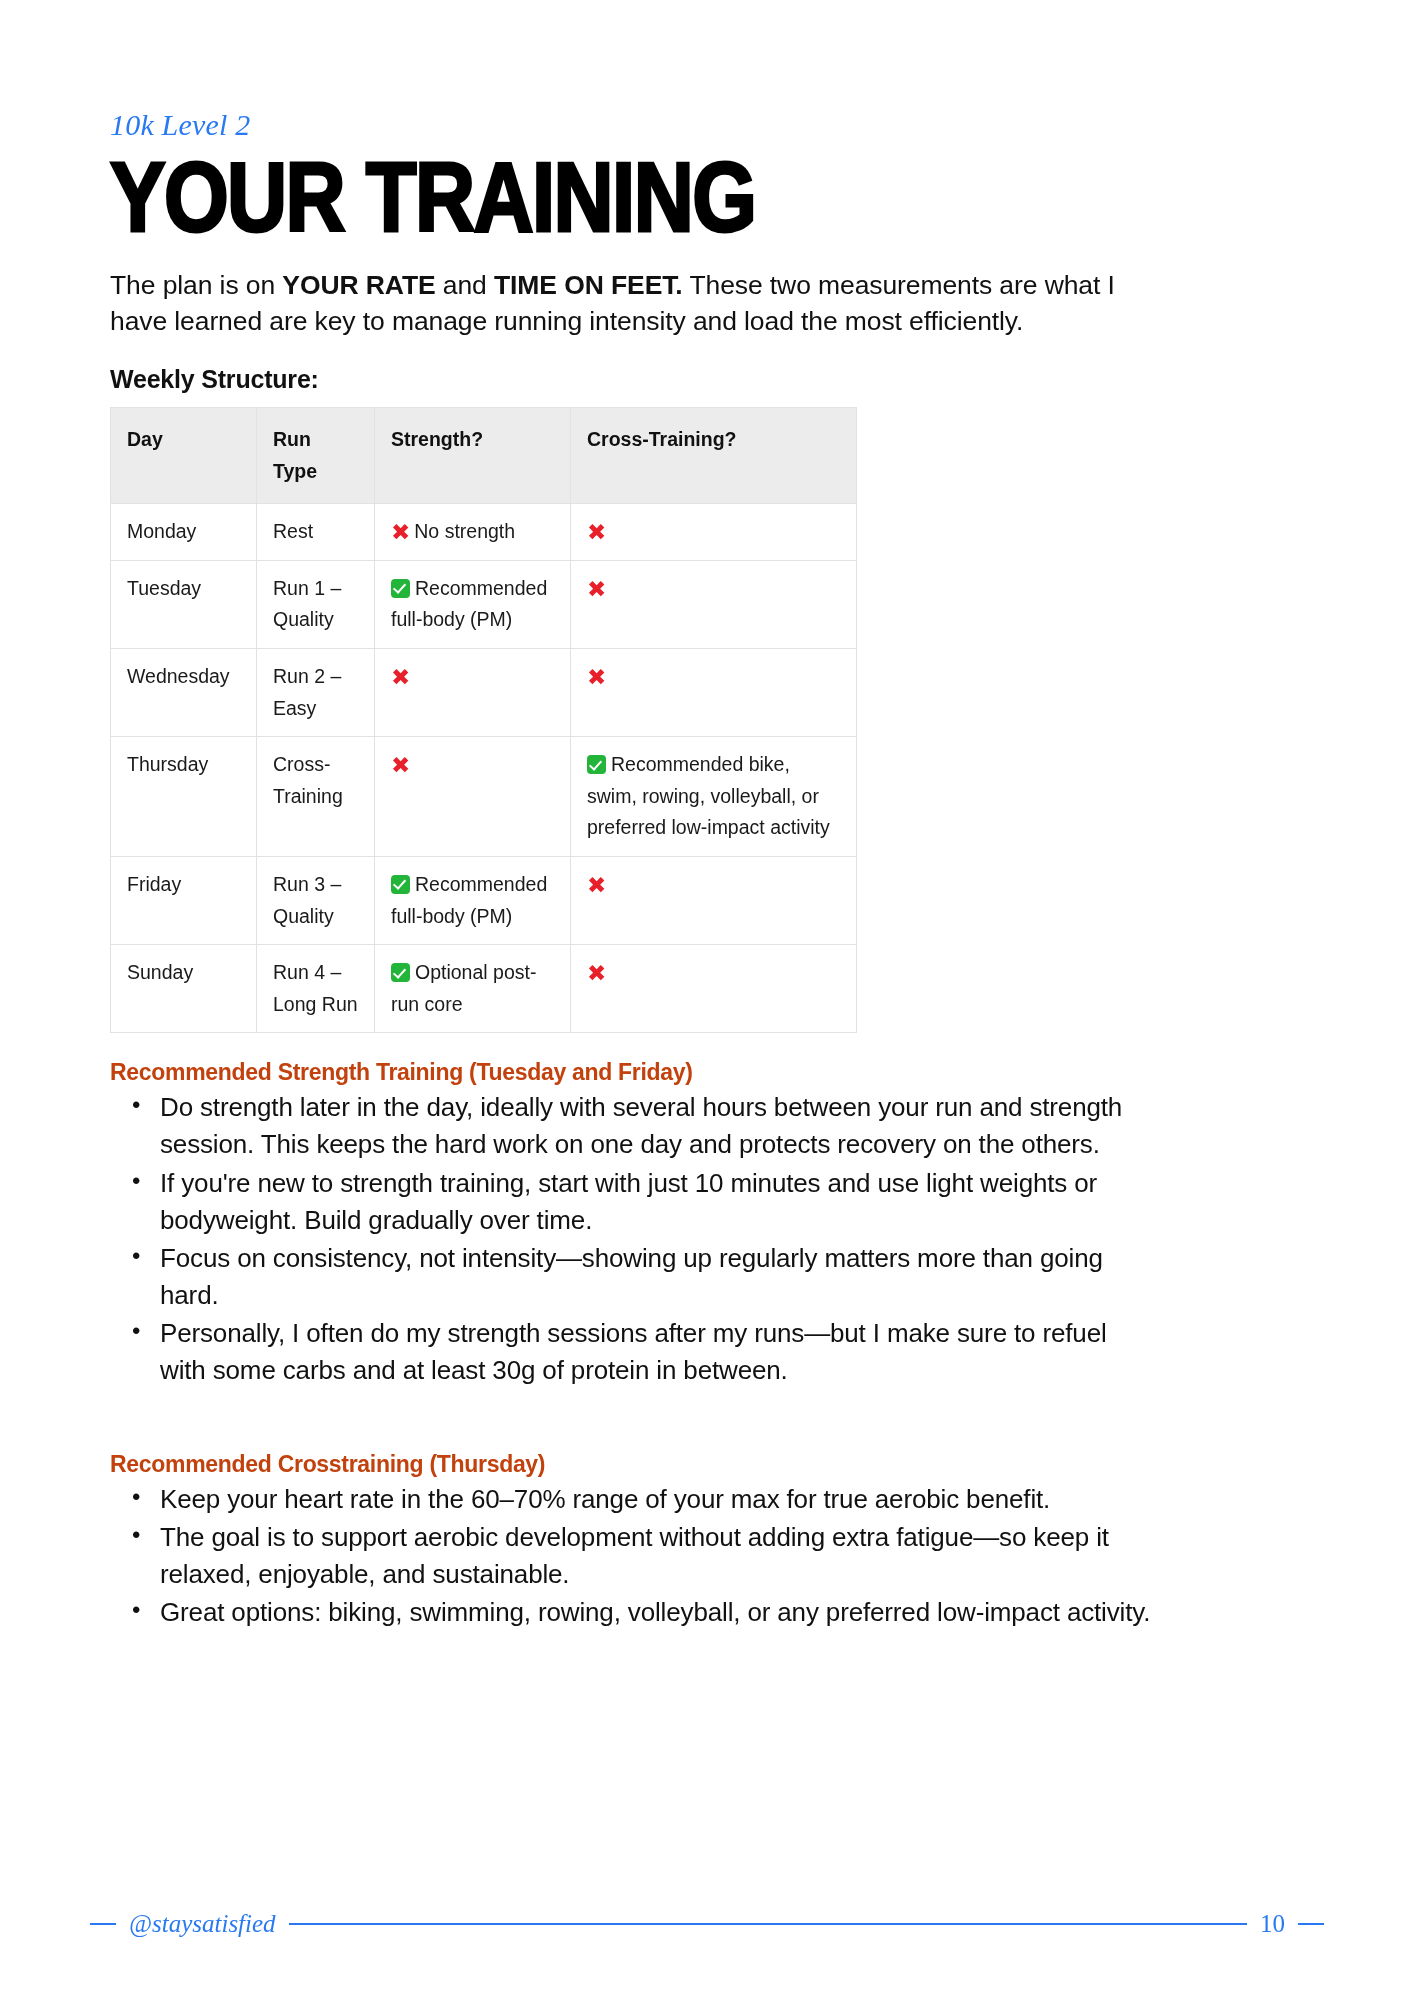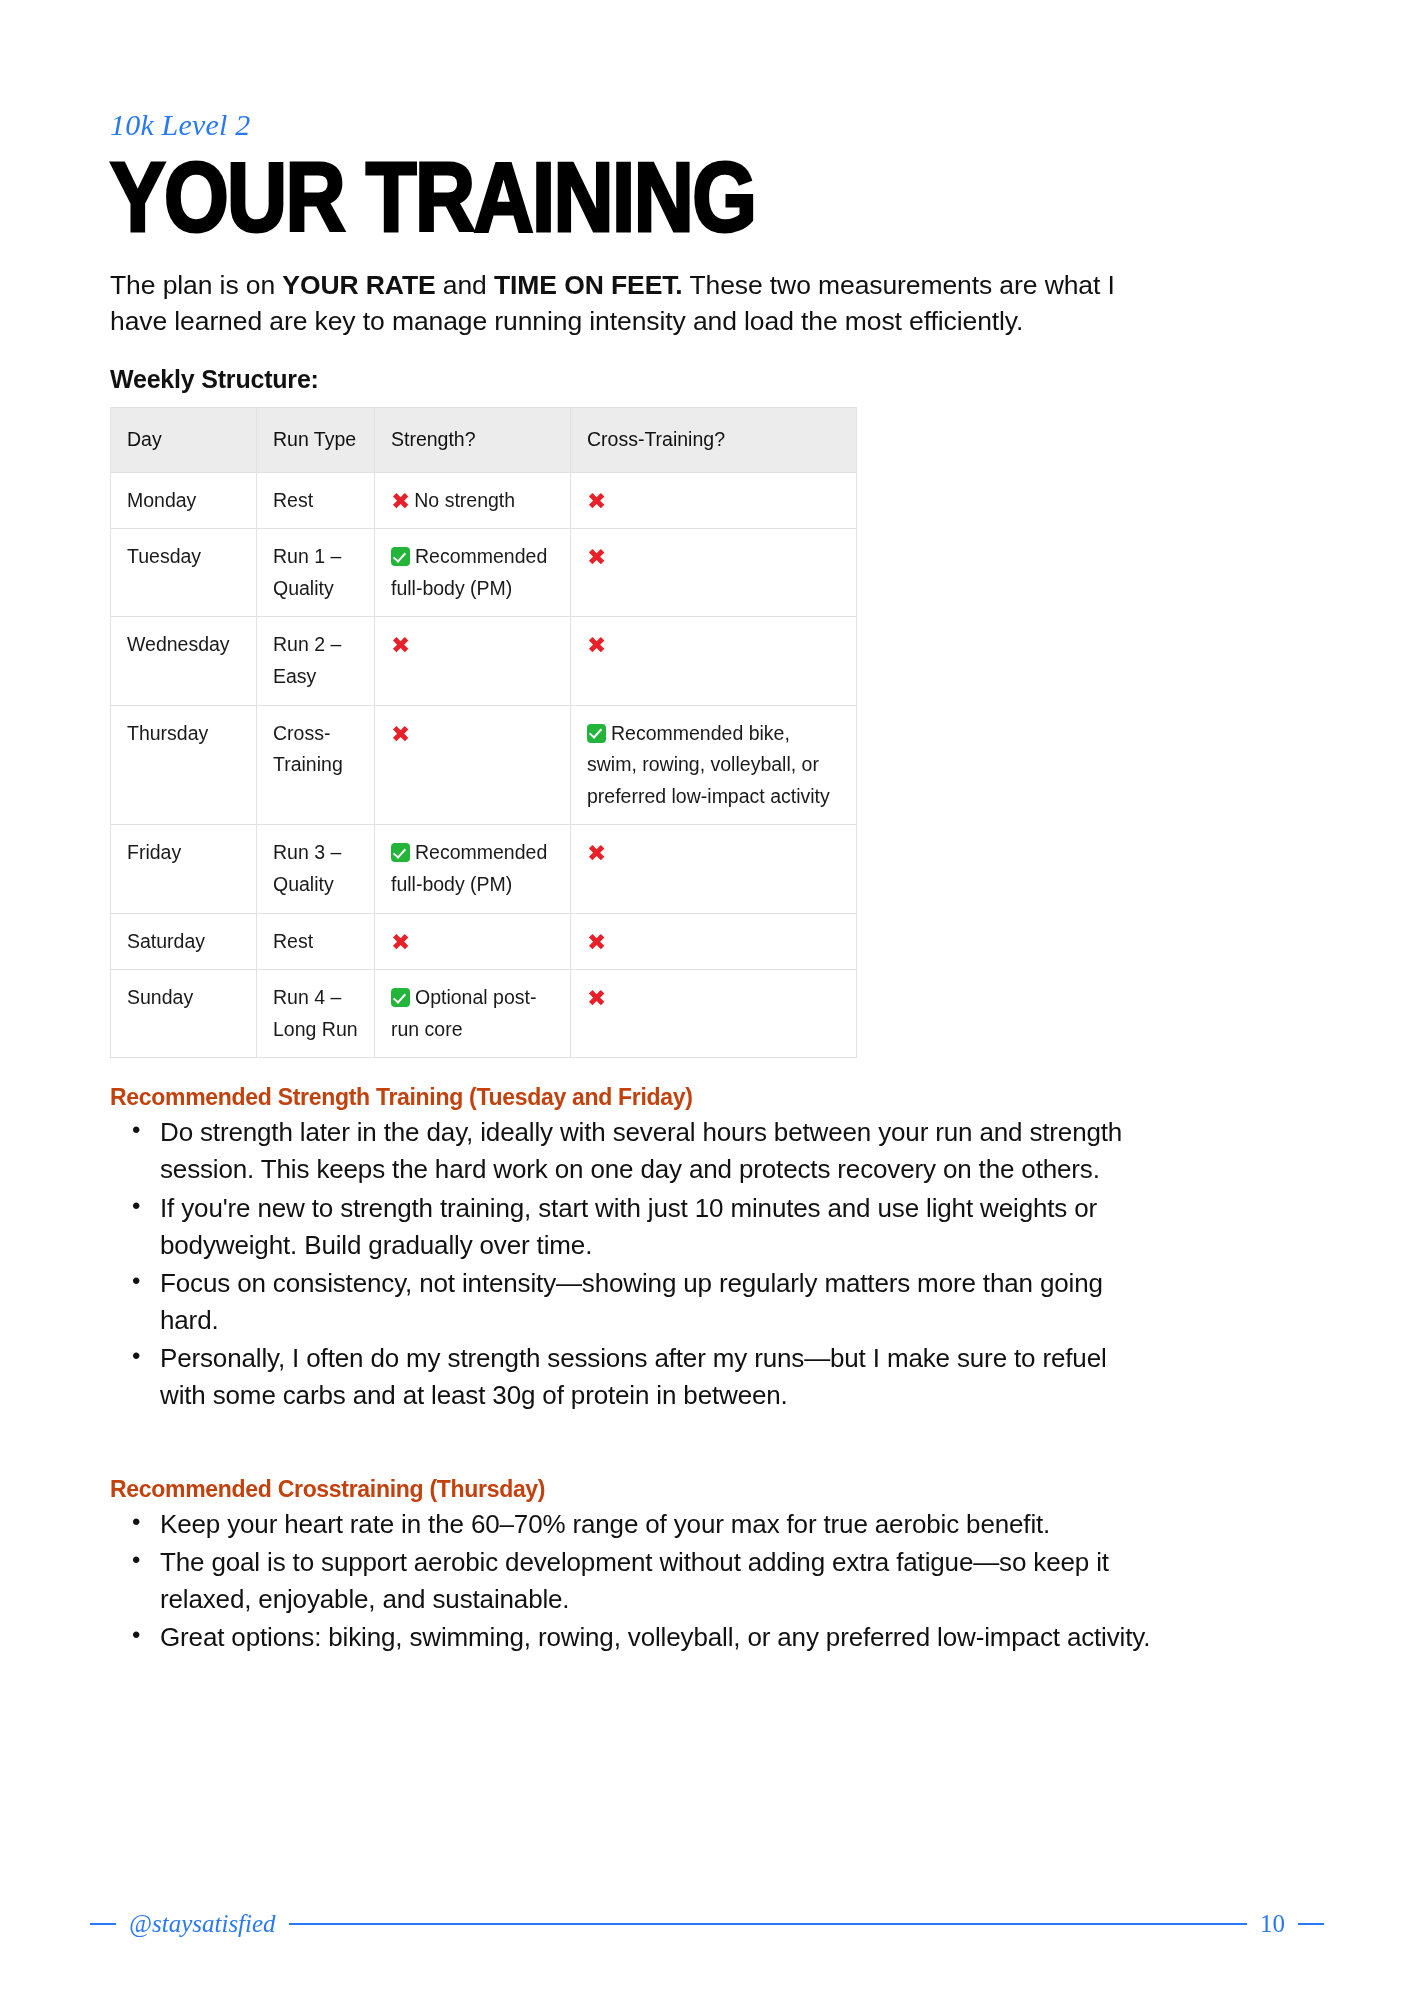--- a/index.html
+++ b/index.html
@@ -74,21 +74,21 @@
     border: 1px solid #e2e2e2;
     padding: 12px 16px;
     text-align: left;
     vertical-align: top;
     font-size: 19.5px;
     line-height: 1.62;
     color: #1a1a1a;
   }
   table.weekly th {
     background: #ececec;
-    font-weight: 400;
+    font-weight: 700;
     font-size: 19.5px;
     padding-top: 16px;
     padding-bottom: 16px;
     color: #111;
   }
   col.c-day { width: 146px; }
   col.c-run { width: 118px; }
   col.c-str { width: 196px; }
   col.c-cross { width: 286px; }
   .emoji-x {
@@ -239,26 +239,20 @@
           <td><span class="emoji-x">✖</span></td>
           <td><span class="emoji-check"></span><span>Recommended bike, swim, rowing, volleyball, or preferred low-impact activity</span></td>
         </tr>
         <tr>
           <td>Friday</td>
           <td>Run 3 – Quality</td>
           <td><span class="emoji-check"></span><span>Recommended full-body (PM)</span></td>
           <td><span class="emoji-x">✖</span></td>
         </tr>
         <tr>
-          <td>Saturday</td>
-          <td>Rest</td>
-          <td><span class="emoji-x">✖</span></td>
-          <td><span class="emoji-x">✖</span></td>
-        </tr>
-        <tr>
           <td>Sunday</td>
           <td>Run 4 – Long Run</td>
           <td><span class="emoji-check"></span><span>Optional post-run core</span></td>
           <td><span class="emoji-x">✖</span></td>
         </tr>
       </tbody>
   </table>
 
   <div class="head2">Recommended Strength Training (Tuesday and Friday)</div>
   <ul class="bullets">

